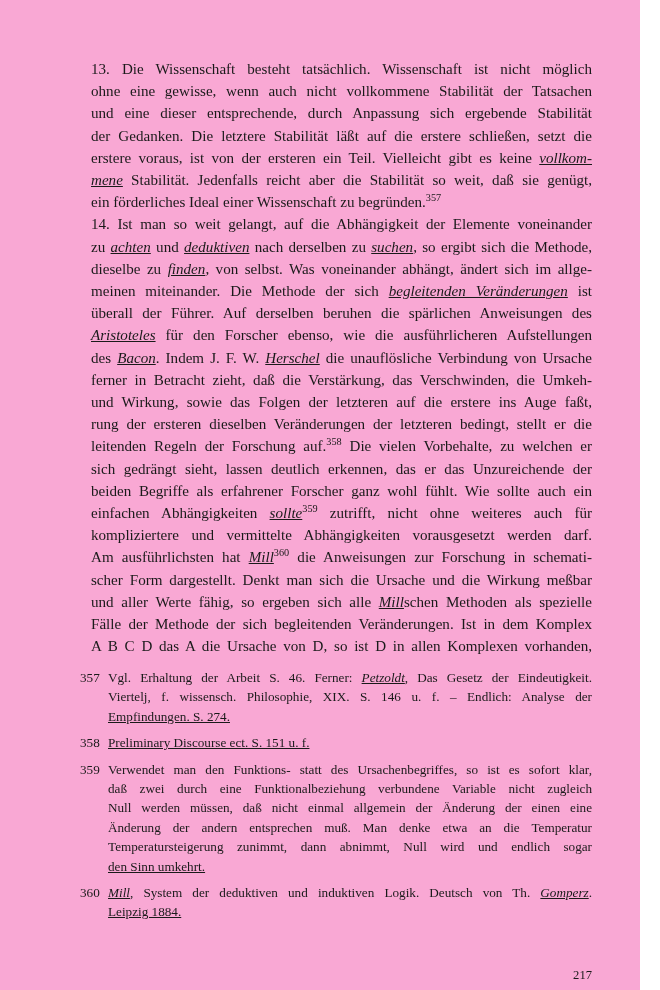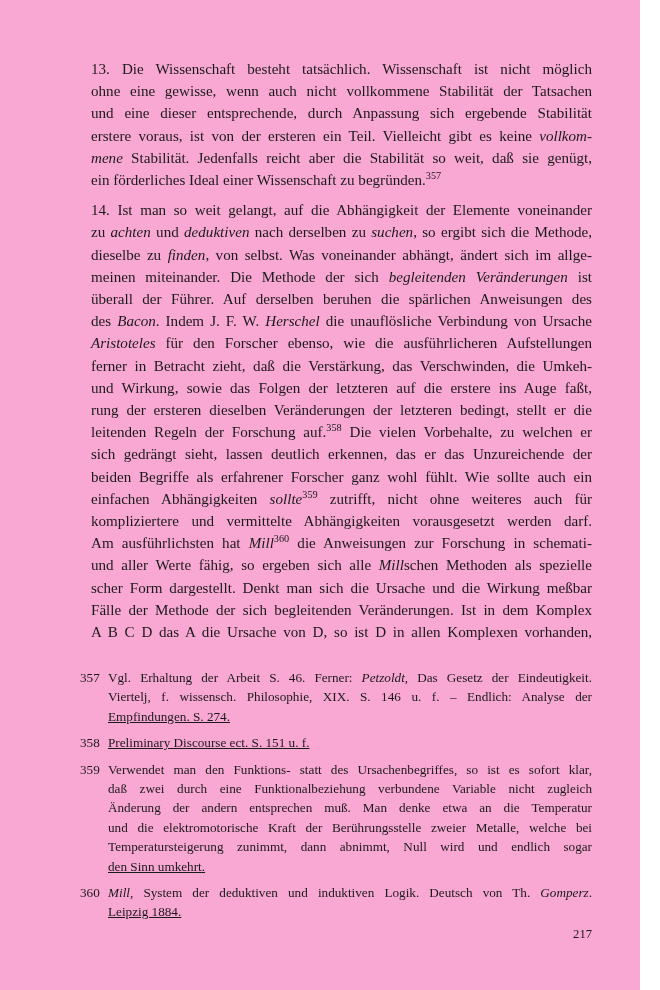--- a/index.html
+++ b/index.html
@@ -31,40 +31,41 @@
     line-height: 22.2px;
     text-align: justify;
     text-justify: inter-word;
     hyphens: manual;
   }
   .para {
     margin: 0;
     text-indent: 23px;
   }
   .para + .para {
-    margin-top: 8px;
+    margin-top: 0;
   }
   
   .lines {
     display: block;
   }
   .ln {
     display: block;
     text-align: justify;
     text-align-last: justify;
     white-space: pre-wrap;
   }
   .ln.last {
     text-align-last: left;
   }
   .ln.indent {
     text-indent: 23px;
   }
   i, .it {
     font-style: italic;
+    text-decoration: underline;
   }
   sup {
     font-size: 0.68em;
     vertical-align: super;
     line-height: 0;
   }
   .footnotes {
     position: absolute;
     left: 68px;
     top: 668px;
@@ -90,61 +91,62 @@
     text-align: justify;
     text-align-last: justify;
   }
   .fn-body .ln.last {
     text-align-last: left;
     text-decoration: underline;
   }
   .page-number {
     position: absolute;
     left: 68px;
-    top: 927px;
+    top: 968px;
     width: 524px;
     text-align: right;
     font-size: 12.6px;
   }
 </style>
 </head>
 <body>
 
 <div class="page">
 
   <div class="content body-text">
 
     <div class="para lines">
       <span class="ln indent">13. Die Wissenschaft besteht tatsächlich. Wissenschaft ist nicht möglich</span>
       <span class="ln">ohne eine gewisse, wenn auch nicht vollkommene Stabilität der Tatsachen</span>
       <span class="ln">und eine dieser entsprechende, durch Anpassung sich ergebende Stabilität</span>
+      <span class="ln">der Gedanken. Die letztere Stabilität läßt auf die erstere schließen, setzt die</span>
       <span class="ln"><span>erstere voraus, ist von der ersteren ein Teil. Vielleicht gibt es keine </span><i>vollkom-</i></span>
       <span class="ln"><i>mene</i><span> Stabilität. Jedenfalls reicht aber die Stabilität so weit, daß sie genügt,</span></span>
       <span class="ln last"><span>ein förderliches Ideal einer Wissenschaft zu begründen.</span><sup>357</sup></span>
     </div>
 
     <div class="para lines">
       <span class="ln indent">14. Ist man so weit gelangt, auf die Abhängigkeit der Elemente voneinander</span>
       <span class="ln"><span>zu </span><i>achten</i><span> und </span><i>deduktiven</i><span> nach derselben zu </span><i>suchen</i><span>, so ergibt sich die Methode,</span></span>
       <span class="ln"><span>dieselbe zu </span><i>finden</i><span>, von selbst. Was voneinander abhängt, ändert sich im allge-</span></span>
       <span class="ln"><span>meinen miteinander. Die Methode der sich </span><i>begleitenden Veränderungen</i><span> ist</span></span>
       <span class="ln">überall der Führer. Auf derselben beruhen die spärlichen Anweisungen des</span>
+      <span class="ln"><i>Aristoteles</i><span> für den Forscher ebenso, wie die ausführlicheren Aufstellungen</span></span>
       <span class="ln"><span>des </span><i>Bacon</i><span>. Indem J. F. W. </span><i>Herschel</i><span> die unauflösliche Verbindung von Ursache</span></span>
-      <span class="ln"><i>Aristoteles</i><span> für den Forscher ebenso, wie die ausführlicheren Aufstellungen</span></span>
       <span class="ln">ferner in Betracht zieht, daß die Verstärkung, das Verschwinden, die Umkeh-</span>
       <span class="ln">und Wirkung, sowie das Folgen der letzteren auf die erstere ins Auge faßt,</span>
       <span class="ln">rung der ersteren dieselben Veränderungen der letzteren bedingt, stellt er die</span>
       <span class="ln"><span>leitenden Regeln der Forschung auf.</span><sup>358</sup><span> Die vielen Vorbehalte, zu welchen er</span></span>
       <span class="ln">sich gedrängt sieht, lassen deutlich erkennen, das er das Unzureichende der</span>
       <span class="ln">beiden Begriffe als erfahrener Forscher ganz wohl fühlt. Wie sollte auch ein</span>
       <span class="ln"><span>einfachen Abhängigkeiten </span><i>sollte</i><sup>359</sup><span> zutrifft, nicht ohne weiteres auch für</span></span>
       <span class="ln">kompliziertere und vermittelte Abhängigkeiten vorausgesetzt werden darf.</span>
       <span class="ln"><span>Am ausführlichsten hat </span><i>Mill</i><sup>360</sup><span> die Anweisungen zur Forschung in schemati-</span></span>
+      <span class="ln">scher Form dargestellt. Denkt man sich die Ursache und die Wirkung meßbar</span>
       <span class="ln"><span>und aller Werte fähig, so ergeben sich alle </span><i>Mill</i><span>schen Methoden als spezielle</span></span>
-      <span class="ln">scher Form dargestellt. Denkt man sich die Ursache und die Wirkung meßbar</span>
       <span class="ln">Fälle der Methode der sich begleitenden Veränderungen. Ist in dem Komplex</span>
       <span class="ln">A B C D das A die Ursache von D, so ist D in allen Komplexen vorhanden,</span>
     </div>
 
   </div>
 
   <div class="footnotes">
 
     <div class="fn">
       <div class="fn-num">357</div>
@@ -160,22 +162,22 @@
       <div class="fn-body lines">
         <span class="ln last">Preliminary Discourse ect. S. 151 u. f.</span>
       </div>
     </div>
 
     <div class="fn">
       <div class="fn-num">359</div>
       <div class="fn-body lines">
         <span class="ln">Verwendet man den Funktions- statt des Ursachenbegriffes, so ist es sofort klar,</span>
         <span class="ln">daß zwei durch eine Funktionalbeziehung verbundene Variable nicht zugleich</span>
+        <span class="ln">Null werden müssen, daß nicht einmal allgemein der Änderung der einen eine</span>
         <span class="ln">Änderung der andern entsprechen muß. Man denke etwa an die Temperatur</span>
-        <span class="ln">und die elektromotorische Kraft der Berührungsstelle zweier Metalle, welche bei</span>
         <span class="ln">Temperatursteigerung zunimmt, dann abnimmt, Null wird und endlich sogar</span>
         <span class="ln last">den Sinn umkehrt.</span>
       </div>
     </div>
 
     <div class="fn">
       <div class="fn-num">360</div>
       <div class="fn-body lines">
         <span class="ln"><i>Mill</i><span>, System der deduktiven und induktiven Logik. Deutsch von Th. </span><i>Gomperz</i><span>.</span></span>
         <span class="ln last">Leipzig 1884.</span>

